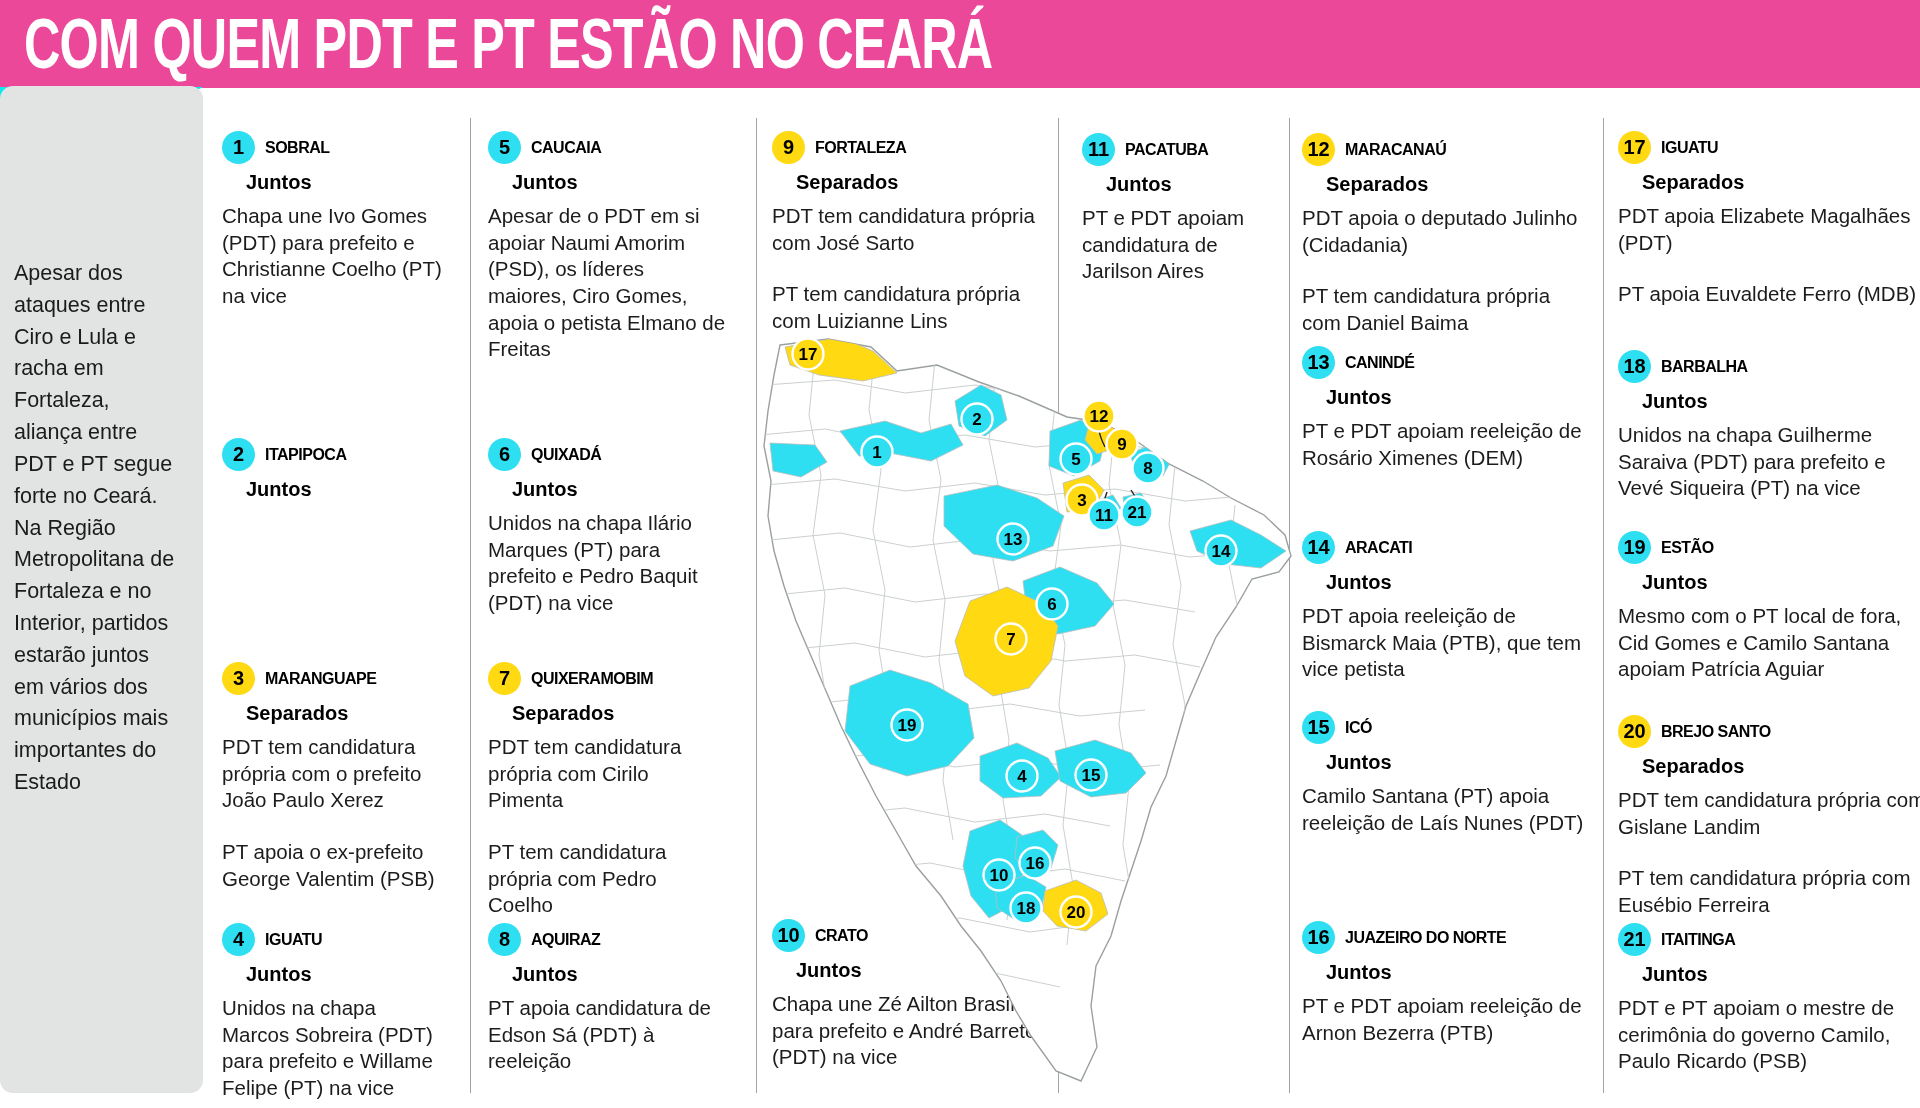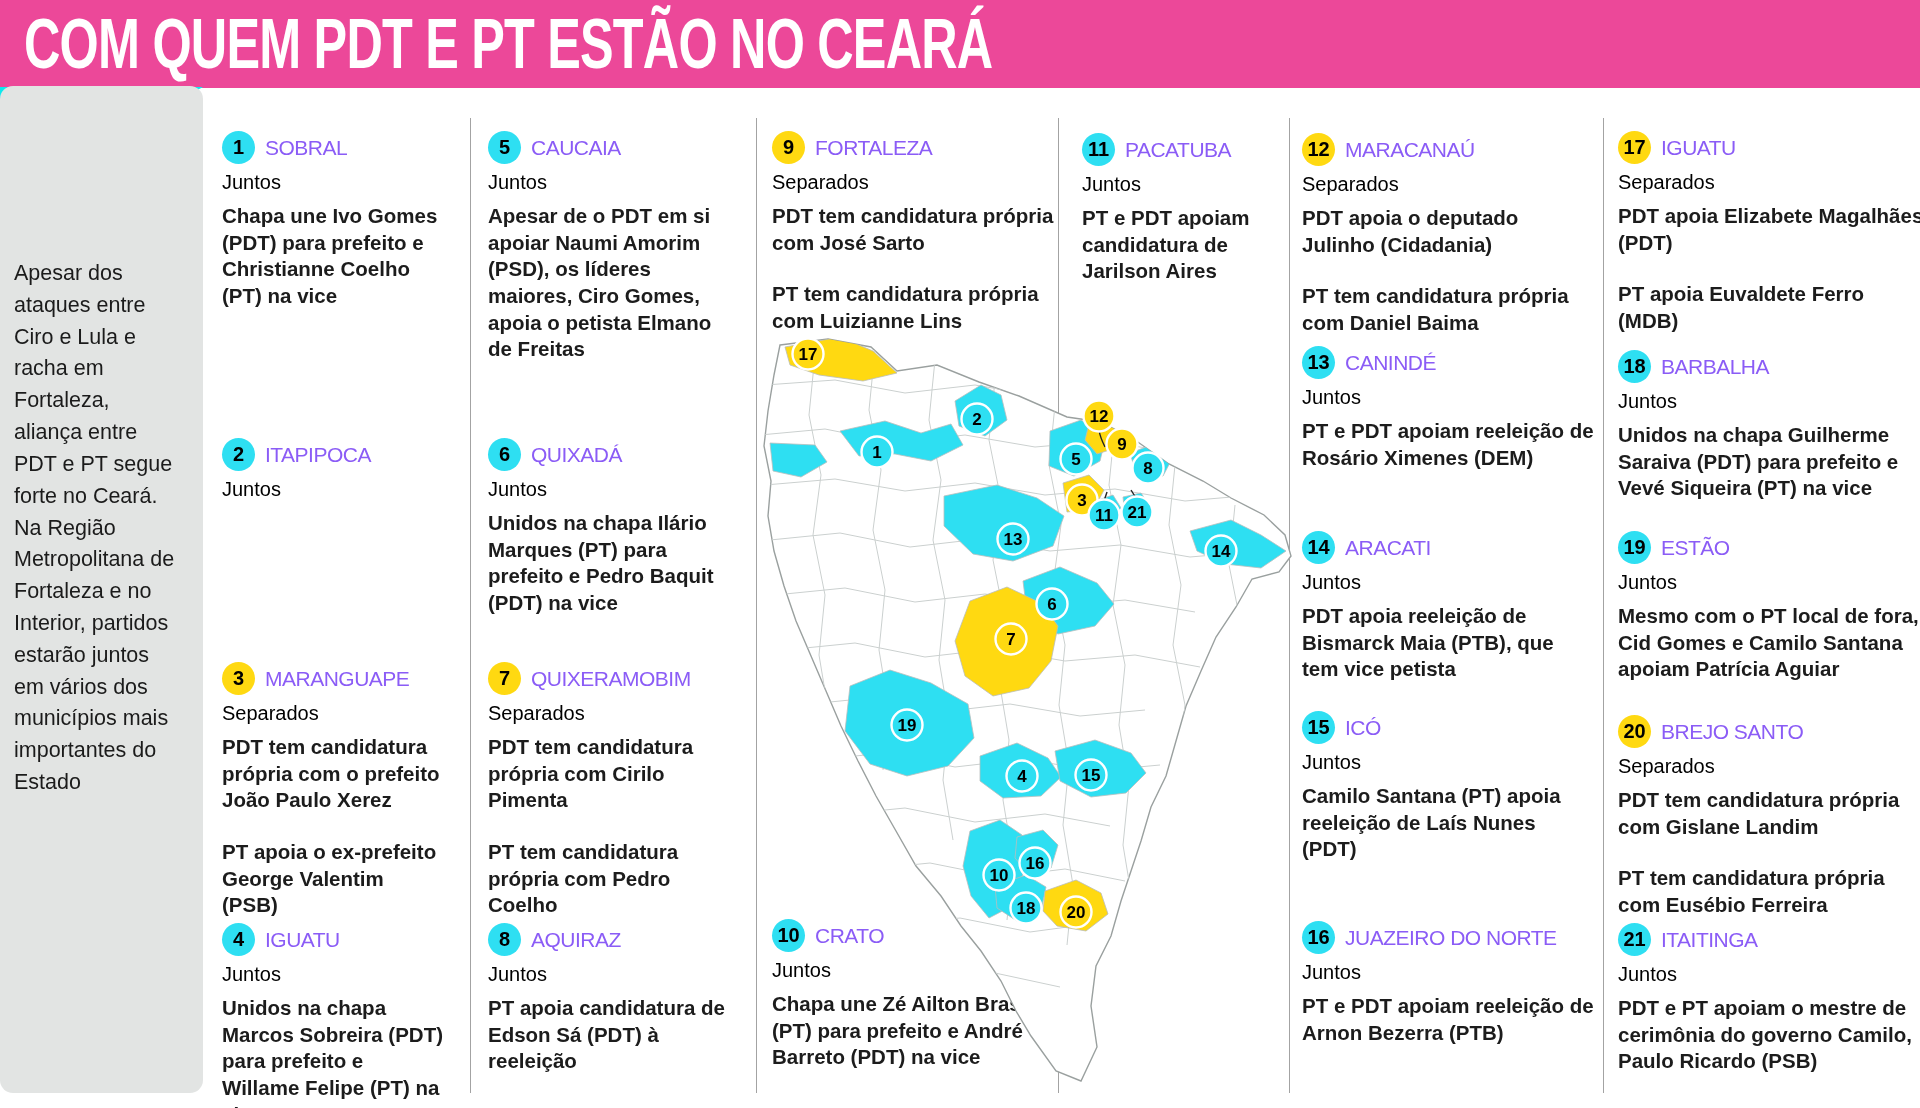--- a/index.html
+++ b/index.html
@@ -16,23 +16,23 @@
   #intro{position:absolute;left:14px;top:172px;width:164px;font-size:21.5px;line-height:1.48;color:#1b1b1b;}
   
   .divider{position:absolute;top:118px;height:975px;width:1px;background:#a3a3a3;}
   
   .entry{position:absolute;}
   .ehead{display:flex;align-items:center;gap:10px;}
   .ecirc{flex:0 0 auto;width:33px;height:33px;border-radius:50%;display:flex;align-items:center;justify-content:center;
          font-size:20px;font-weight:bold;color:#000;}
   .ecirc.juntos{background:#2edff2;}
   .ecirc.separados{background:#ffd911;}
-  .ecity{margin:0;font-size:21px;font-weight:normal;letter-spacing:-0.5px;color:#8b5cf6;white-space:nowrap;}
-  .estatus{margin-top:7px;font-size:20px;font-weight:normal;color:#000;}
-  .ebody{margin:9px 0 0 0;font-size:20.5px;line-height:1.3;color:#1c1c1c;font-weight:bold;}
+  .ecity{margin:0;font-size:16px;font-weight:bold;letter-spacing:-0.5px;color:#000000;white-space:nowrap;}
+  .estatus{margin-top:7px;font-size:20px;font-weight:bold;color:#000;margin-left:24px;}
+  .ebody{margin:9px 0 0 0;font-size:20.5px;line-height:1.3;color:#1c1c1c;}
   .ebody + .ebody{margin-top:25px;}
   
   #map{position:absolute;left:745px;top:325px;width:560px;height:783px;}
   #map text{font-family:"Liberation Sans","DejaVu Sans",sans-serif;font-weight:bold;font-size:17px;fill:#000;}
 </style>
 </head>
 <body>
 
 <div id="stage">
   <div id="banner" style="background: #ec4899;">

